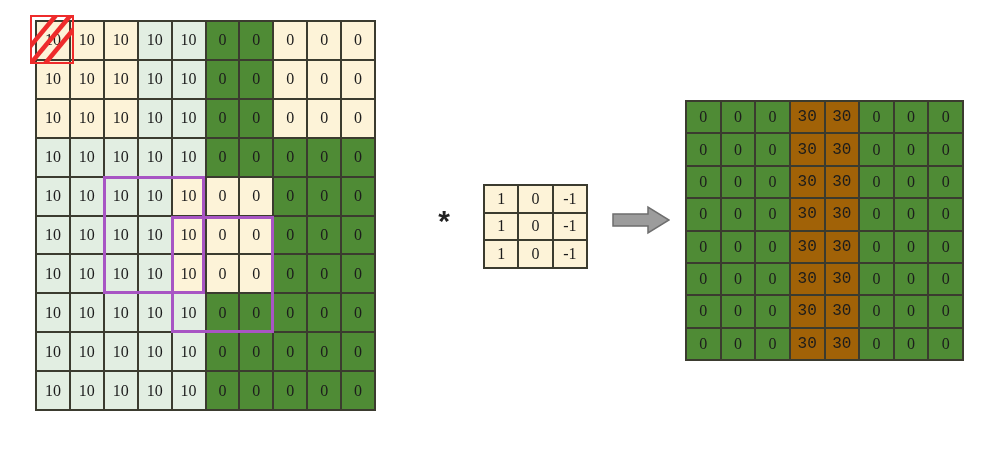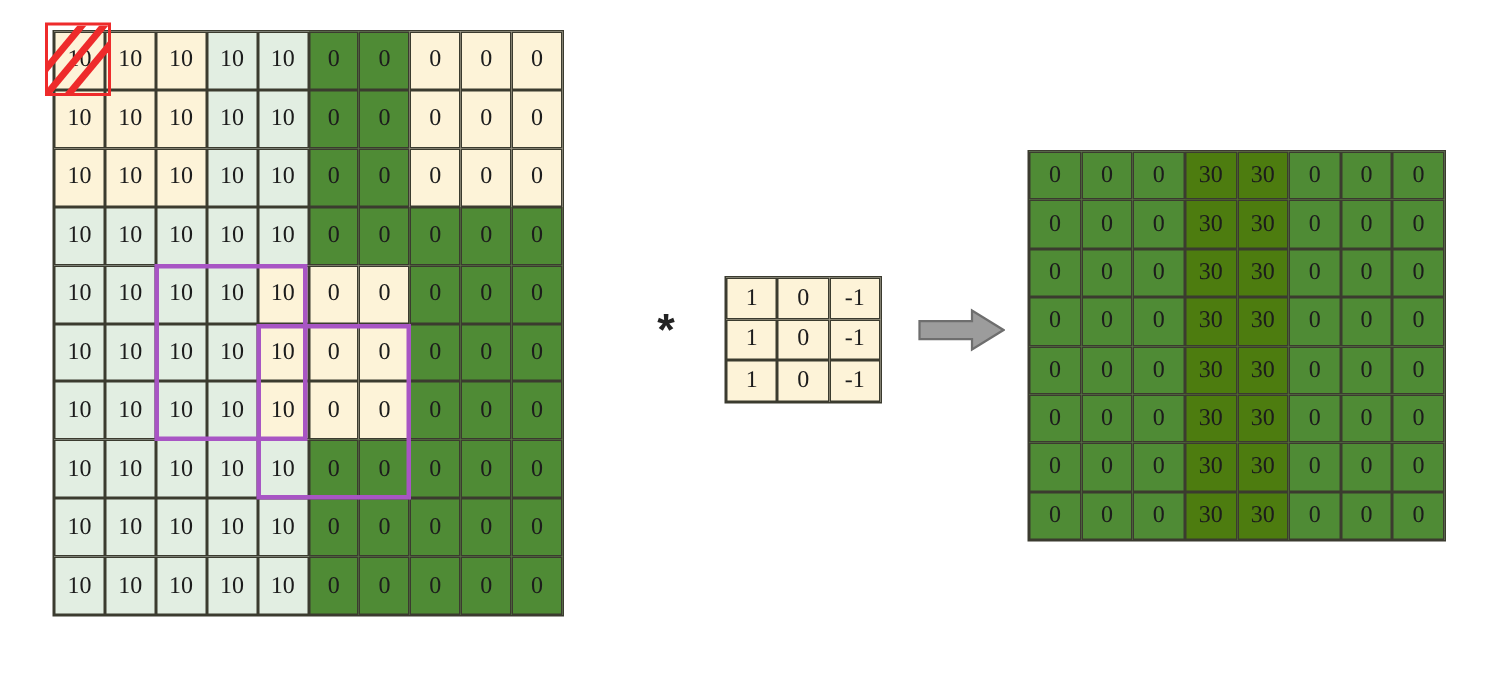--- a/index.html
+++ b/index.html
@@ -29,21 +29,21 @@
     justify-content: center;
     color: #1c1c1c;
     line-height: 1;
     user-select: none;
   }
 
   
   .fill-cream { background: #fdf3d8; }
   .fill-lgreen { background: #e2eee2; }
   .fill-dgreen { background: #4f8b35; }
-  .fill-white  { background: #4d7c0f; }
+  .fill-white  { background: #a16207; font-family: Liberation Mono, monospace; }
 
   
   #input-grid {
     left: 35px;
     top: 20px;
     width: 341px;
     height: 391px;
     grid-template-columns: repeat(10, 1fr);
     grid-template-rows: repeat(10, 1fr);
     border: 1px solid #3b3b2f;

